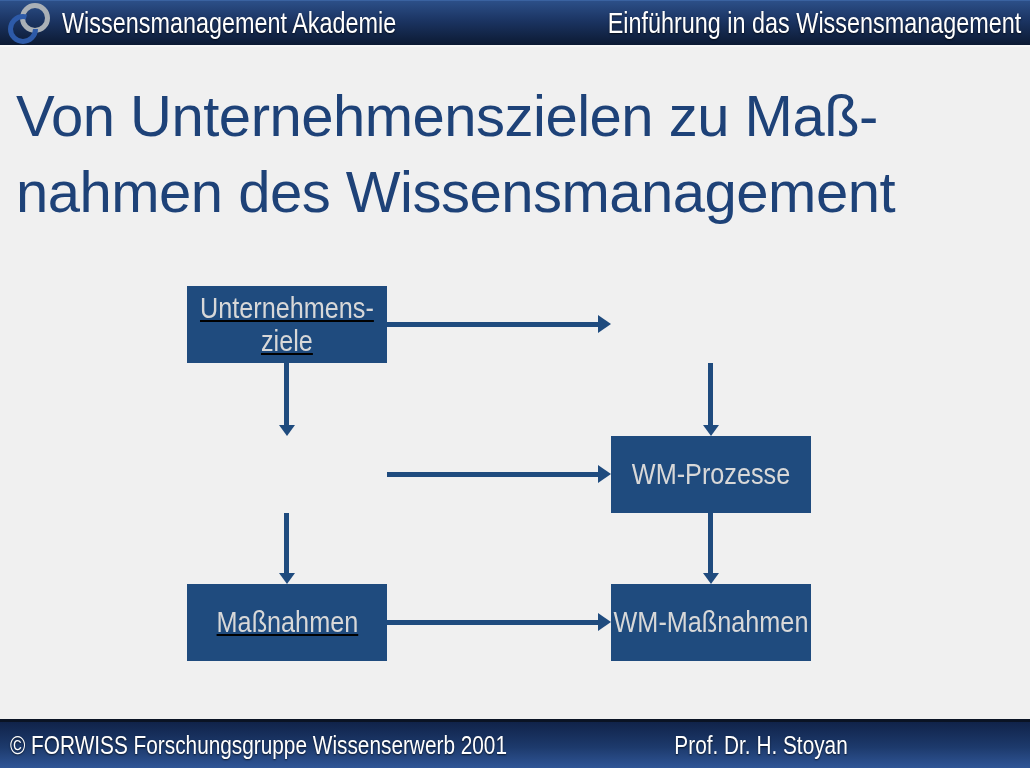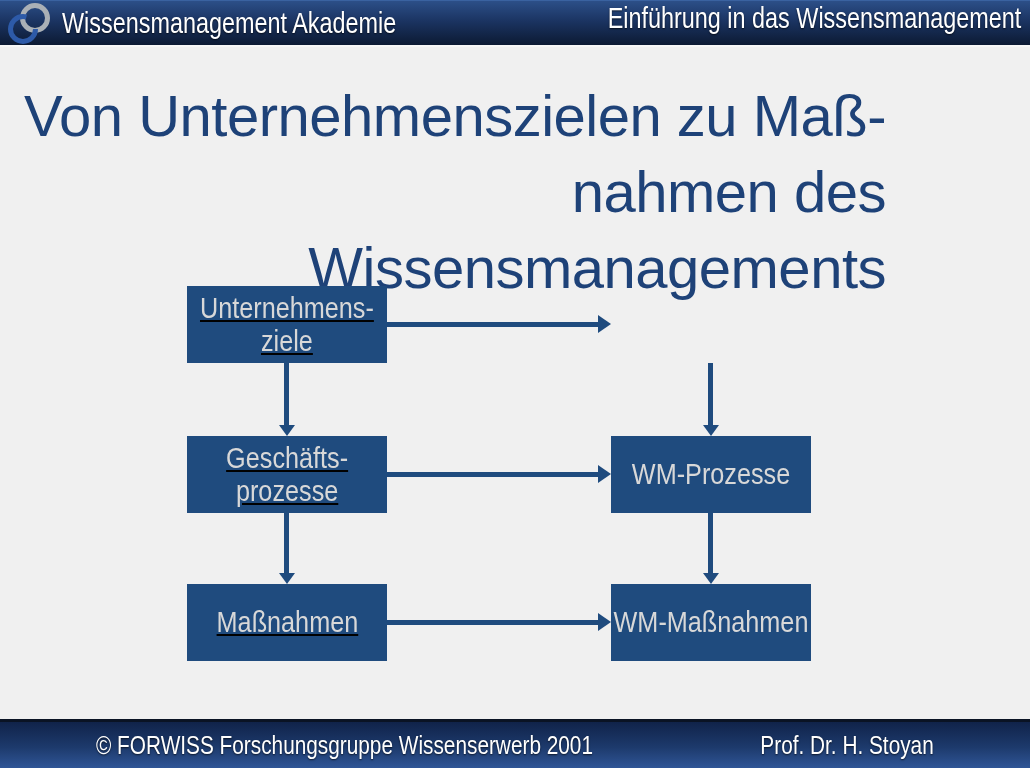--- a/index.html
+++ b/index.html
@@ -4,33 +4,33 @@
 <style>
   html,body{margin:0;padding:0;background:#f0f0f0;}
   .page{position:relative;width:1030px;height:768px;overflow:hidden;
         font-family:"Liberation Sans","DejaVu Sans",sans-serif;background:#f0f0f0;}
 
   
   .topbar{position:absolute;top:0;left:0;width:1030px;height:45px;
           background:linear-gradient(180deg,#33589172 , #2c4f88 0%, #1b3462 45%, #0c1a33 100%);
           background:linear-gradient(180deg,#2c4f88 0%, #1b3462 45%, #0c1a33 100%);
           border-top:1px solid #3a62a0;
-          display:flex;justify-content:space-between;
+          display:flex;align-items:center;justify-content:space-between;
           box-sizing:border-box;padding:0 10px 0 6px;}
   .brand{display:flex;align-items:center;gap:10px;height:100%;}
   .logo{width:46px;height:42px;display:block;margin-top:2px;}
   .bar-text{color:#ffffff;text-shadow:0 1px 2px rgba(0,0,0,.65);white-space:nowrap;}
   .brand-text{font-size:30px;display:inline-block;transform:scaleX(.78);transform-origin:left center;}
   .course-text{font-size:30px;display:inline-block;transform:scaleX(.78);transform-origin:right center;}
 
   
   .slide{position:absolute;top:45px;left:0;width:1030px;height:674px;background:#f0f0f0;
          border-top:2px solid #f7f7f7;box-sizing:border-box;}
-  .title{position:absolute;top:31px;left:0;width:886px;margin:0;
-         text-align:right;font-weight:400;
+  .title{position:absolute;top:31px;left:16px;width:886px;margin:0;
+         text-align:left;font-weight:400;
          font-size:58px;line-height:76px;color:#1e4278;letter-spacing:-0.5px;}
 
   
   .box{position:absolute;width:200px;height:77px;background:#1f4b7e;
        display:flex;align-items:center;justify-content:center;text-align:center;}
   .box-text{color:#d8d8d8;font-size:29px;line-height:33px;display:inline-block;
             transform:scaleX(.87);transform-origin:center;white-space:nowrap;}
   .col-l{left:187px;text-decoration:underline;} .col-r{left:611px;}
   .row-1{top:239px;} .row-2{top:389px;} .row-3{top:537px;}
 
@@ -40,21 +40,21 @@
          border-left:13px solid #1f4b7e;}
   .vline{position:absolute;width:5px;background:#1f4b7e;}
   .vhead{position:absolute;width:0;height:0;
          border-left:8px solid transparent;border-right:8px solid transparent;
          border-top:11px solid #1f4b7e;}
 
   
   .bottombar{position:absolute;top:719px;left:0;width:1030px;height:49px;
              background:linear-gradient(180deg,#10234a 0%, #1d3a6c 55%, #2f5596 100%);
              border-top:3px solid #0a1324;box-sizing:border-box;
-             display:flex;align-items:center;justify-content:center;
+             display:flex;align-items:center;justify-content:flex-start;
              padding:0 10px;}
   .footer-left{font-size:26px;display:inline-block;transform:scaleX(.8);transform-origin:left center;}
   .footer-right{font-size:26px;display:inline-block;transform:scaleX(.8);transform-origin:right center;}
 </style>
 </head>
 <body>
 
 <div class="page">
 
   <header class="topbar">
@@ -63,27 +63,24 @@
         <circle cx="29" cy="15" r="12.5" fill="none" stroke="#aab0b6" stroke-width="5"></circle>
         <circle cx="17" cy="26" r="12.5" fill="none" stroke="#2d5aa8" stroke-width="5" stroke-dasharray="62 17"></circle>
       </svg>
       <span class="bar-text brand-text">Wissensmanagement Akademie</span>
     </div>
     <span class="bar-text course-text">Einführung in das Wissensmanagement</span>
   </header>
 
   <main class="slide">
 
-    <h1 class="title"><span>Von Unternehmenszielen zu Maß-</span><br><span>nahmen des Wissensmanagements</span></h1>
+    <h1 class="title"><span>Von Unternehmenszielen zu Maß-</span><br><span>nahmen des Wissensmanagement</span></h1>
 
     <div class="box col-l row-1">
       <span class="box-text"><span>Unternehmens-</span><br><span>ziele</span></span>
-    </div>
-    <div class="box col-l row-2">
-      <span class="box-text"><span>Geschäfts-</span><br><span>prozesse</span></span>
     </div>
     <div class="box col-l row-3">
       <span class="box-text">Maßnahmen</span>
     </div>
     <div class="box col-r row-2">
       <span class="box-text">WM-Prozesse</span>
     </div>
     <div class="box col-r row-3">
       <span class="box-text">WM-Maßnahmen</span>
     </div>

